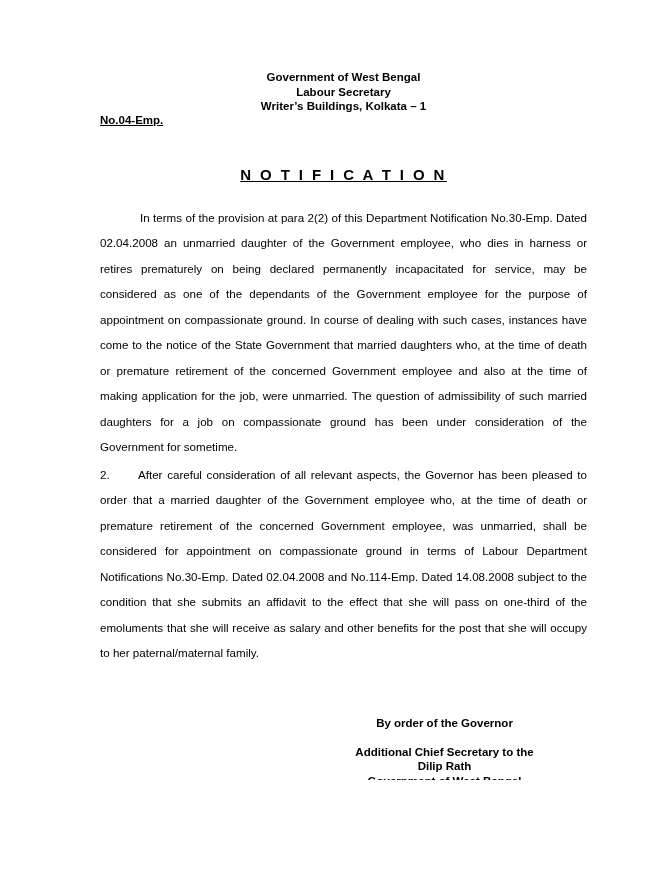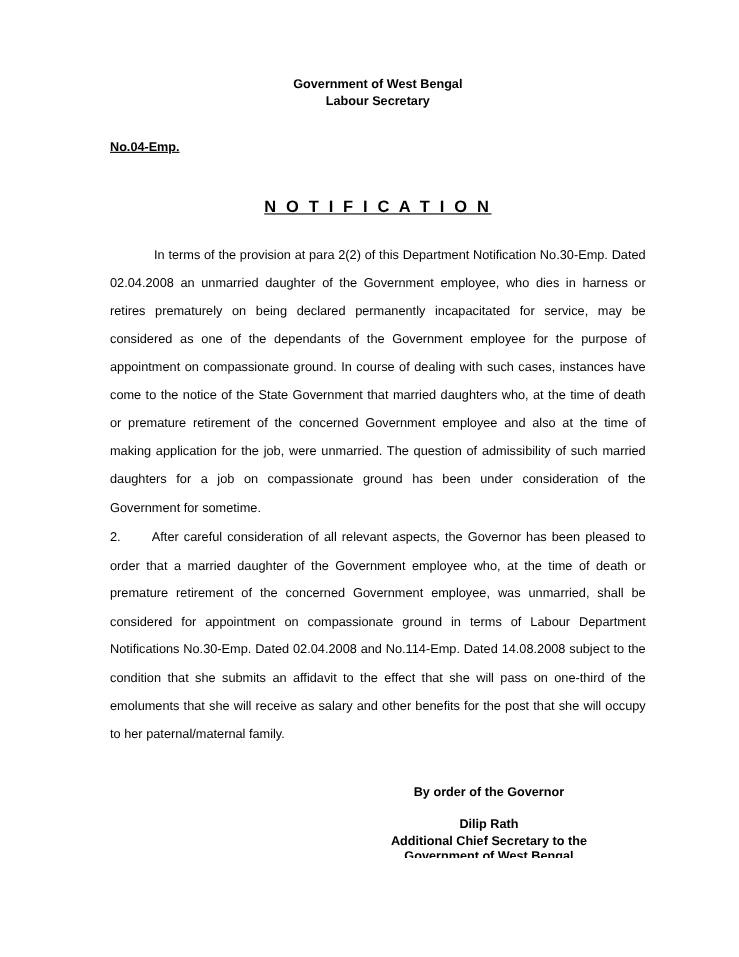--- a/index.html
+++ b/index.html
@@ -30,21 +30,20 @@
     margin-top: 70px;
     text-align: center;
     font-weight: bold;
     font-size: 11.5px;
     line-height: 14.5px;
   }
   .letterhead div { white-space: nowrap; }
 
   
   .refrow {
-    margin-top: 29px;
     display: flex;
     align-items: flex-end;
     font-weight: bold;
     font-size: 11.5px;
   }
   .refrow .ref-no {
     text-decoration: underline;
     white-space: nowrap;
   }
   .refrow .spacer { flex: 0 0 93px; }
@@ -93,57 +92,58 @@
     width: 487px;
     text-align: right;
     font-weight: bold;
     font-size: 11.5px;
   }
   .sig-inner {
     display: inline-block;
     text-align: center;
     width: 285px;
   }
-  .sig-order { line-height: 15px; }
+  .sig-order { line-height: 15px; margin-top: 16px; }
   .sig-name-block {
     margin-top: 14px;
     line-height: 14.5px;
   }
   .sig-name-block div { white-space: nowrap; }
 </style>
 </head>
 <body>
 
 <div class="page">
   <div class="content">
 
     <div class="letterhead">
       <div>Government of West Bengal</div>
       <div>Labour Secretary</div>
+      <div>Writer’s Buildings, Kolkata – 1</div>
     </div>
 
     <div class="refrow">
       <span class="ref-no">No.04-Emp.</span>
       <span class="spacer"></span>
     </div>
 
     <div class="notif-heading">
       <span>N O T I F I C A T I O N</span>
     </div>
 
     <div class="body-text">
       <p class="indented"><span>In terms of the provision at para 2(2) of this Department Notification No.30-Emp. Dated 02.04.2008 an unmarried daughter of the Government employee, who dies in harness or retires prematurely on being declared permanently incapacitated for service, may be considered as one of the dependants of the Government employee for the purpose of appointment on compassionate ground. In course of dealing with such cases, instances have come to the notice of the State Government that married daughters who, at the time of death or premature retirement of the concerned Government employee and also at the time of making application for the job, were unmarried. The question of admissibility of such married daughters for a job on compassionate ground has been under consideration of the Government for sometime.</span></p>
       <p><span class="num">2.</span><span>After careful consideration of all relevant aspects, the Governor has been pleased to order that a married daughter of the Government employee who, at the time of death or premature retirement of the concerned Government employee, was unmarried, shall be considered for appointment on compassionate ground in terms of Labour Department Notifications No.30-Emp. Dated 02.04.2008 and No.114-Emp. Dated 14.08.2008 subject to the condition that she submits an affidavit to the effect that she will pass on one-third of the emoluments that she will receive as salary and other benefits for the post that she will occupy to her paternal/maternal family.</span></p>
     </div>
 
     <div class="signature">
       <div class="sig-inner">
         <div class="sig-order">By order of the Governor</div>
         <div class="sig-name-block">
+          <div>Additional Chief Secretary to the</div>
           <div>Dilip Rath</div>
-          <div>Additional Chief Secretary to the</div>
           <div>Government of West Bengal</div>
         </div>
       </div>
     </div>
 
   </div>
 </div>
 
 </body></html>

